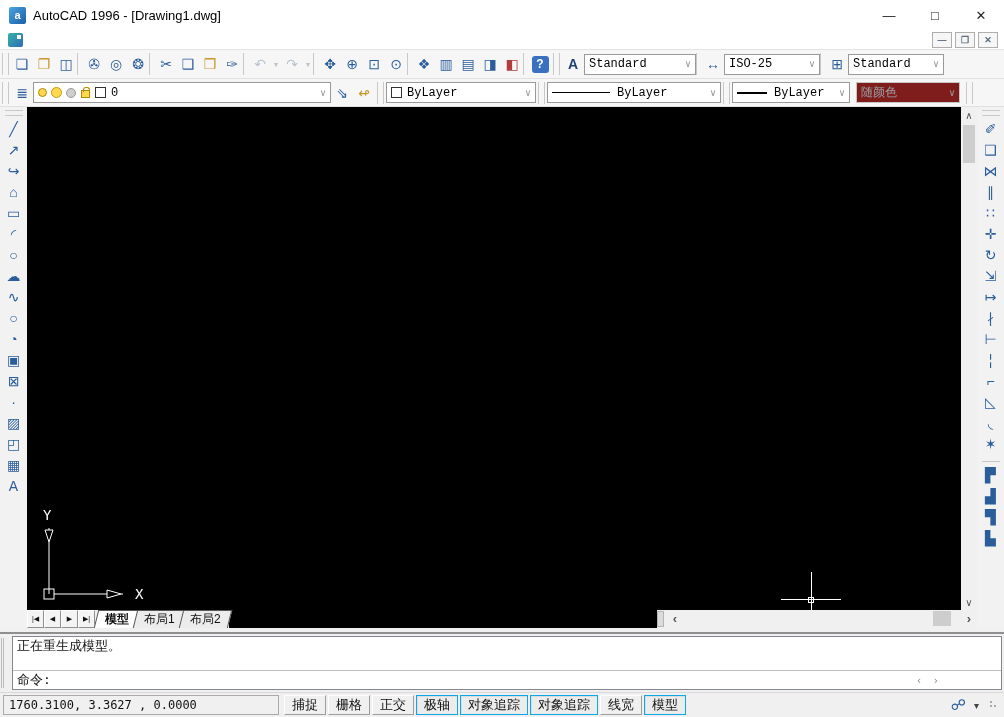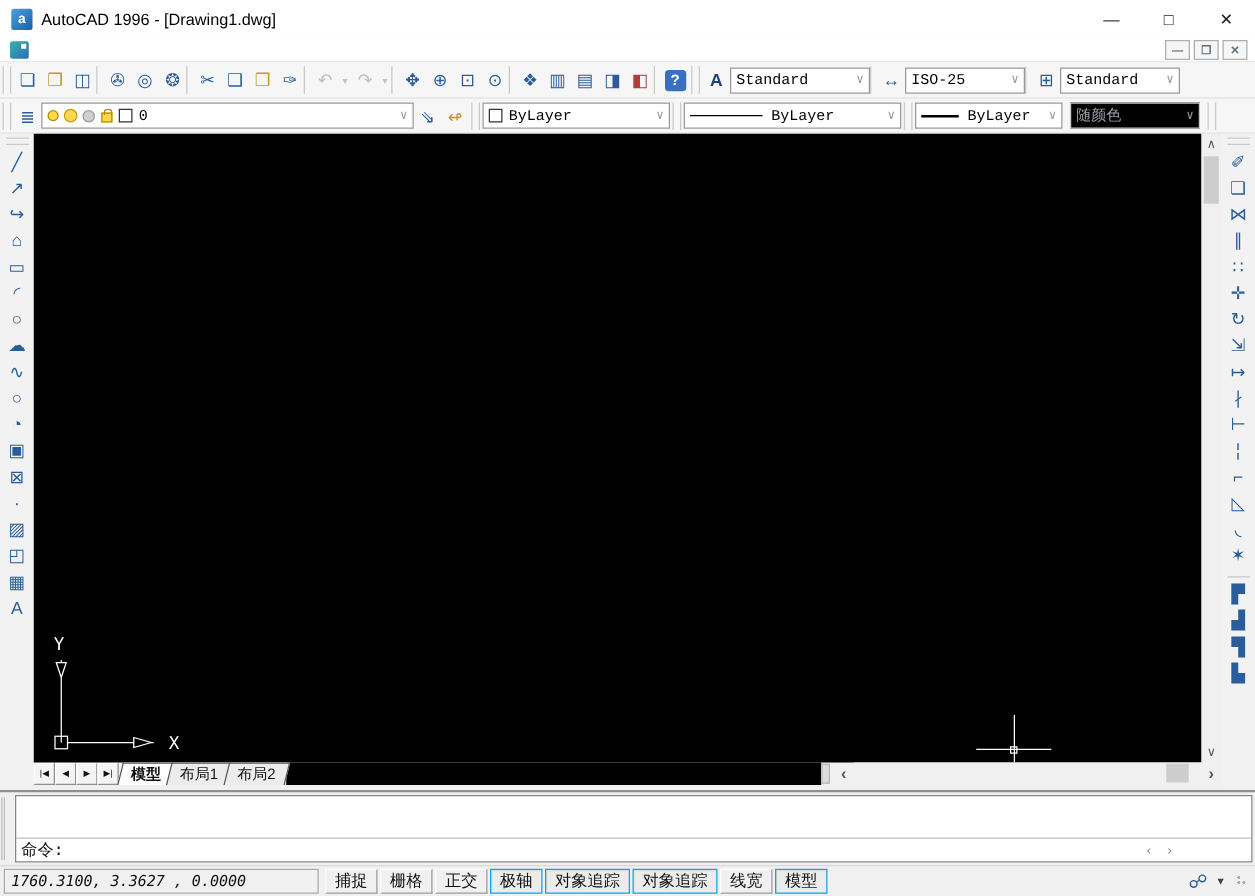--- a/index.html
+++ b/index.html
@@ -38,21 +38,21 @@
   .tb-btn.y { color:#c9972c; }
   .tb-btn.red { color:#b23b3b; }
   .tb-btn.help { }
   .tb-btn.help span, .help-badge { width:17px; height:17px; border-radius:3px; background:#3a70c0; color:#fff;
             font-weight:bold; font-size:12px; display:flex; align-items:center; justify-content:center; }
   .tb-btn.letter { color:#1f3f77; font-weight:bold; }
 
   .combo { height:21px; background:#fff; border:1px solid #999; display:flex; align-items:center;
            padding:0 4px; font-family:"Liberation Mono", monospace; font-size:12px; color:#000; flex:0 0 auto; }
   .combo .chev { margin-left:auto; color:#9a9a9a; font-size:10px; padding-left:4px; }
-  .combo.disabled { background:#000000; color:#9aa0a6; border-color:#c6c6c6; }
+  .combo.disabled { background:#7f1d1d; color:#9aa0a6; border-color:#c6c6c6; }
   .swatch { width:11px; height:11px; background:#fff; border:1px solid #333; margin-right:5px; flex:0 0 auto; }
   .line-sample { height:1px; background:#000; margin-right:7px; flex:0 0 auto; }
   .lw-sample { height:2px; }
   .bulb { width:9px; height:9px; border-radius:50%; background:#ffd84d; border:1px solid #b08a00; margin-right:4px; }
   .sun  { width:11px; height:11px; border-radius:50%; background:#ffd84d; border:1px solid #c79a10; margin-right:4px; }
   .vp   { width:10px; height:10px; border-radius:50%; background:#cfcfcf; border:1px solid #9a9a9a; margin-right:4px; }
   .lock { width:9px; height:8px; background:#ffd84d; border:1px solid #b08a00; position:relative; margin:3px 5px 0 1px; }
   .lock:before { content:""; position:absolute; left:1px; top:-4px; width:5px; height:4px;
                  border:1px solid #b08a00; border-bottom:none; border-radius:3px 3px 0 0; }
 
@@ -104,22 +104,22 @@
   .cmd-box { flex:1; background:#fff; border:1px solid #828790; display:flex; flex-direction:column;
              font-family:"DejaVu Sans Mono", monospace; font-size:13px; }
   .cmd-history { flex:1; padding:1px 4px; line-height:15px; overflow:hidden; }
   .cmd-div { border-top:1px solid #c0c0c0; }
   .cmd-prompt-row { height:18px; display:flex; align-items:center; padding:0 4px; }
   .cmd-scroll { margin-left:auto; margin-right:58px; color:#888; font-size:11px; display:flex; gap:10px; }
 
   
   .statusbar { height:25px; background:#f0f0f0; border-top:1px solid #d9d9d9; display:flex;
                align-items:center; padding:0 3px; flex:0 0 auto; }
-  .coords { width:252px; height:20px; border:1px solid #ababab; display:flex; align-items:center;
-            padding-left:5px; font-family:"DejaVu Sans Mono", monospace; font-size:12px; flex:0 0 auto;font-style:italic; }
+  .coords { width:276px; height:20px; border:1px solid #ababab; display:flex; align-items:center;
+            padding-left:5px; font-family:"DejaVu Sans Mono", monospace; font-size:12px; flex:0 0 auto; }
   .toggle { height:20px; margin:0 1px; padding:0 7px; display:flex; align-items:center; font-size:13px;
             background:#f0f0f0; border:1px solid; border-color:#fff #9c9c9c #9c9c9c #fff; flex:0 0 auto; }
   .toggle.on { border:1px solid #0ea5e9; background:#ececec; box-shadow:inset 1px 1px 0 #dcdcdc; }
   .statusbar .spacer { flex:1; }
   .sat-icon { color:#2b5d9b; font-size:15px; margin-right:8px; }
   .sb-drop { color:#444; font-size:10px; margin-right:10px; }
   .sb-grip { width:10px; height:10px; margin-right:2px;
              background:radial-gradient(circle at 2px 2px,#aaa 1px,transparent 1.2px),
                         radial-gradient(circle at 6px 6px,#aaa 1px,transparent 1.2px),
                         radial-gradient(circle at 2px 6px,#aaa 1px,transparent 1.2px); }
@@ -513,20 +513,21 @@
     </div>
   </div>
 
   <div class="mdi-strip"></div>
 
   <div class="cmdwin">
     <div class="cmd-grip"></div>
     <div class="cmd-box">
       <div class="cmd-history">
 
+      <div><span>正在重生成模型。</span></div>
         </div>
       <div class="cmd-div"></div>
       <div class="cmd-prompt-row">
         <span>命令:</span>
         <span class="cmd-scroll">
           <span>‹</span>
           <span>›</span>
         </span>
       </div>
     </div>

